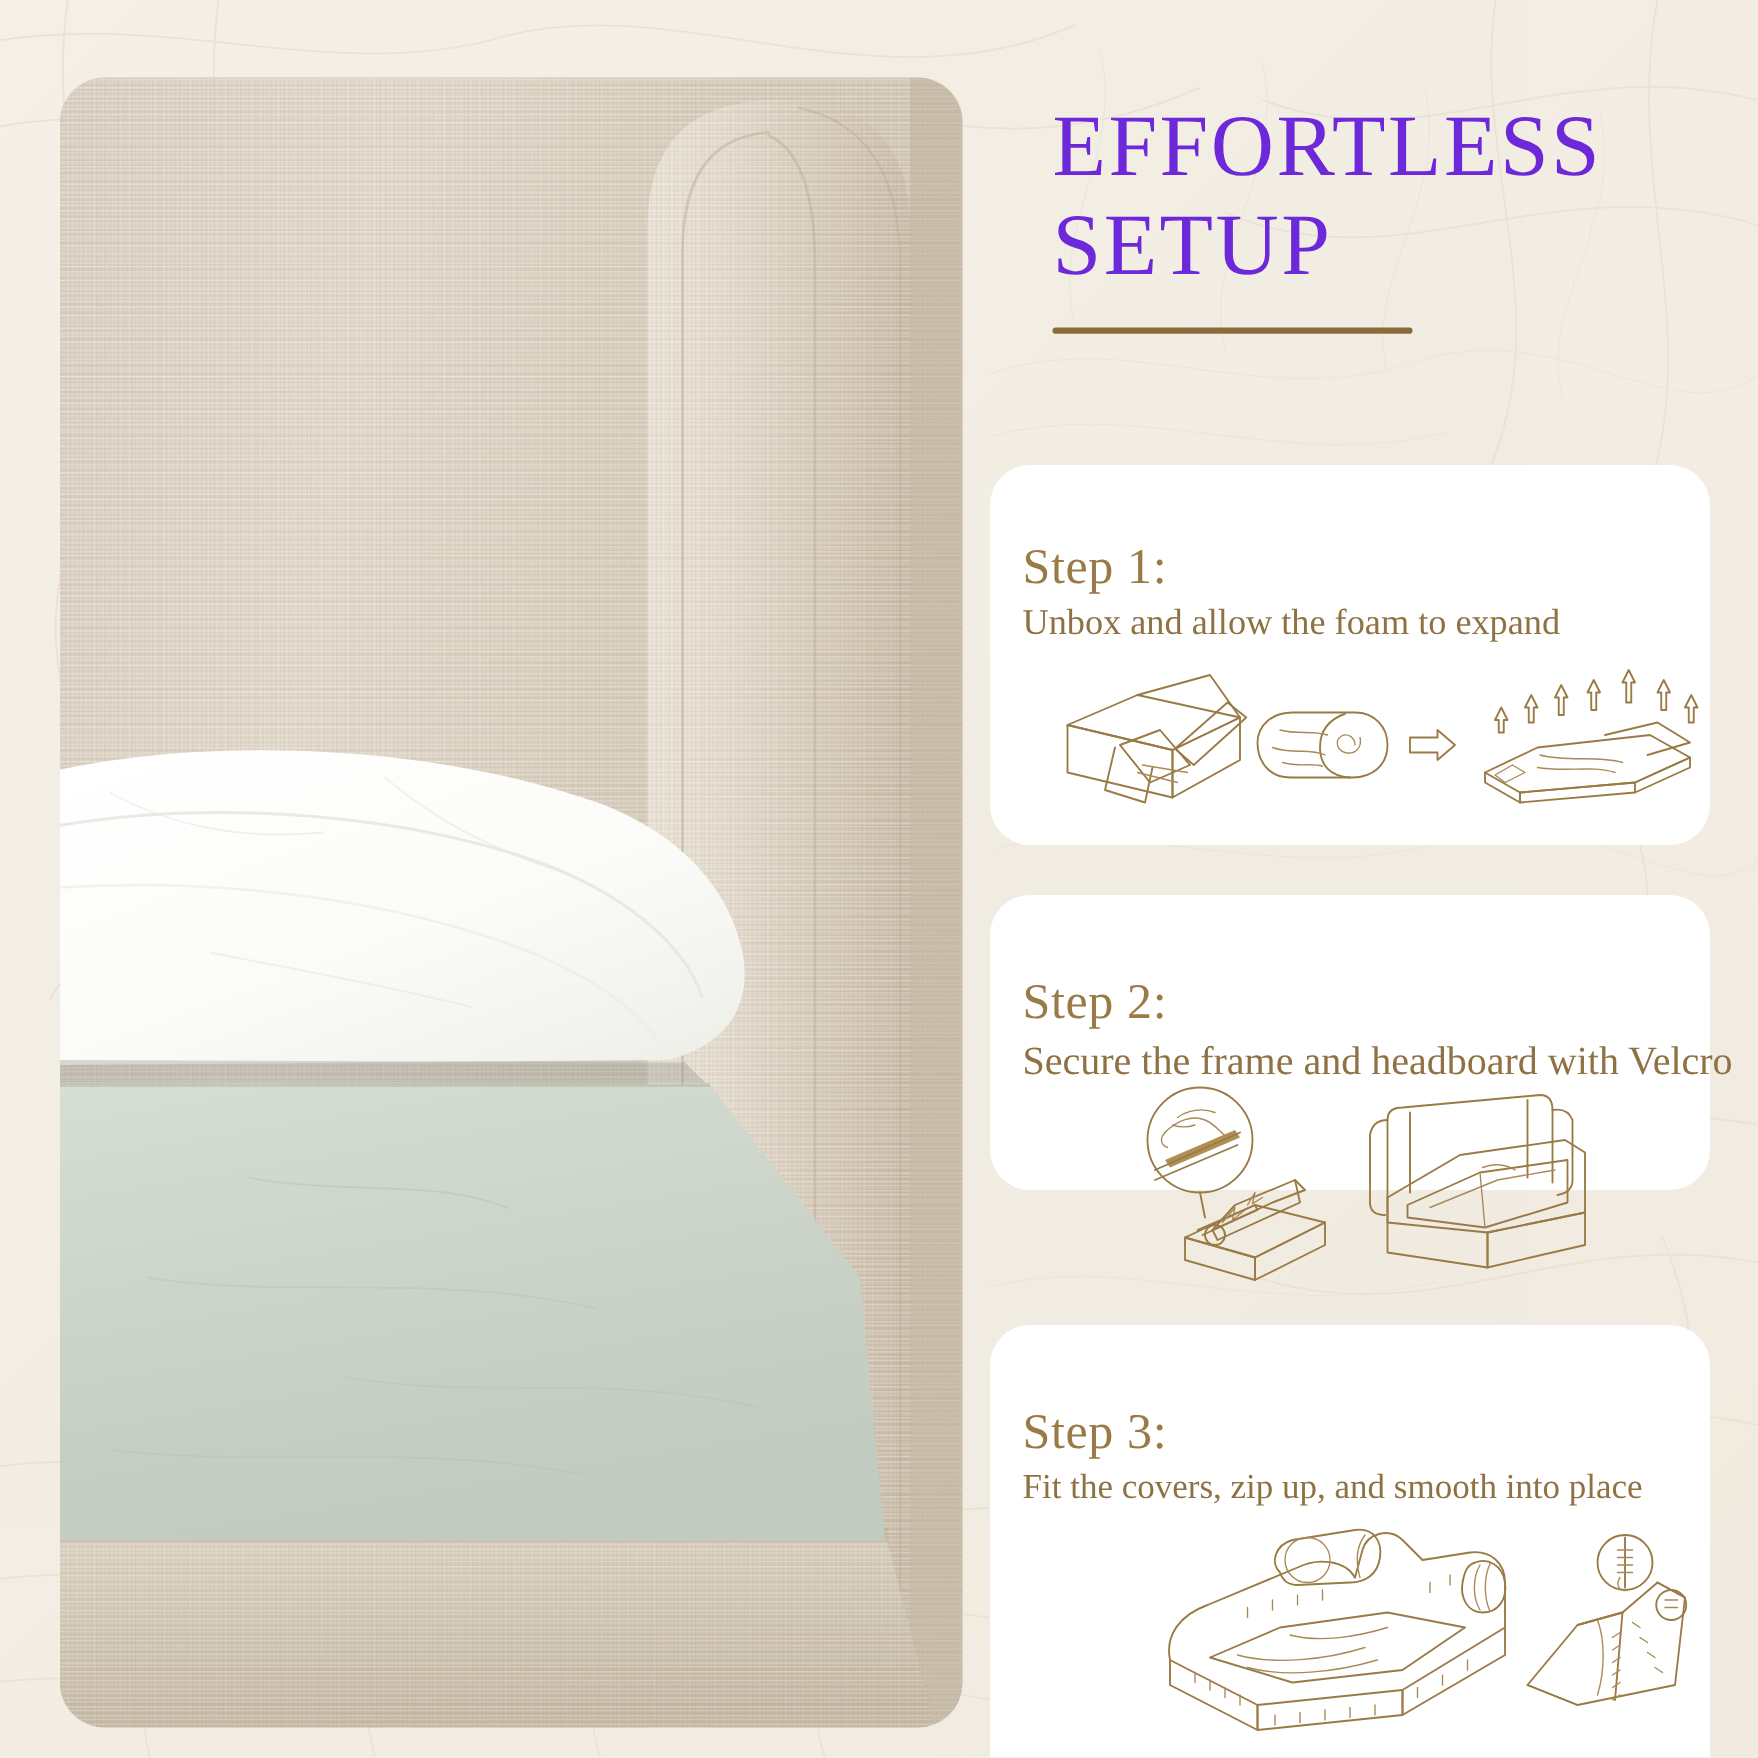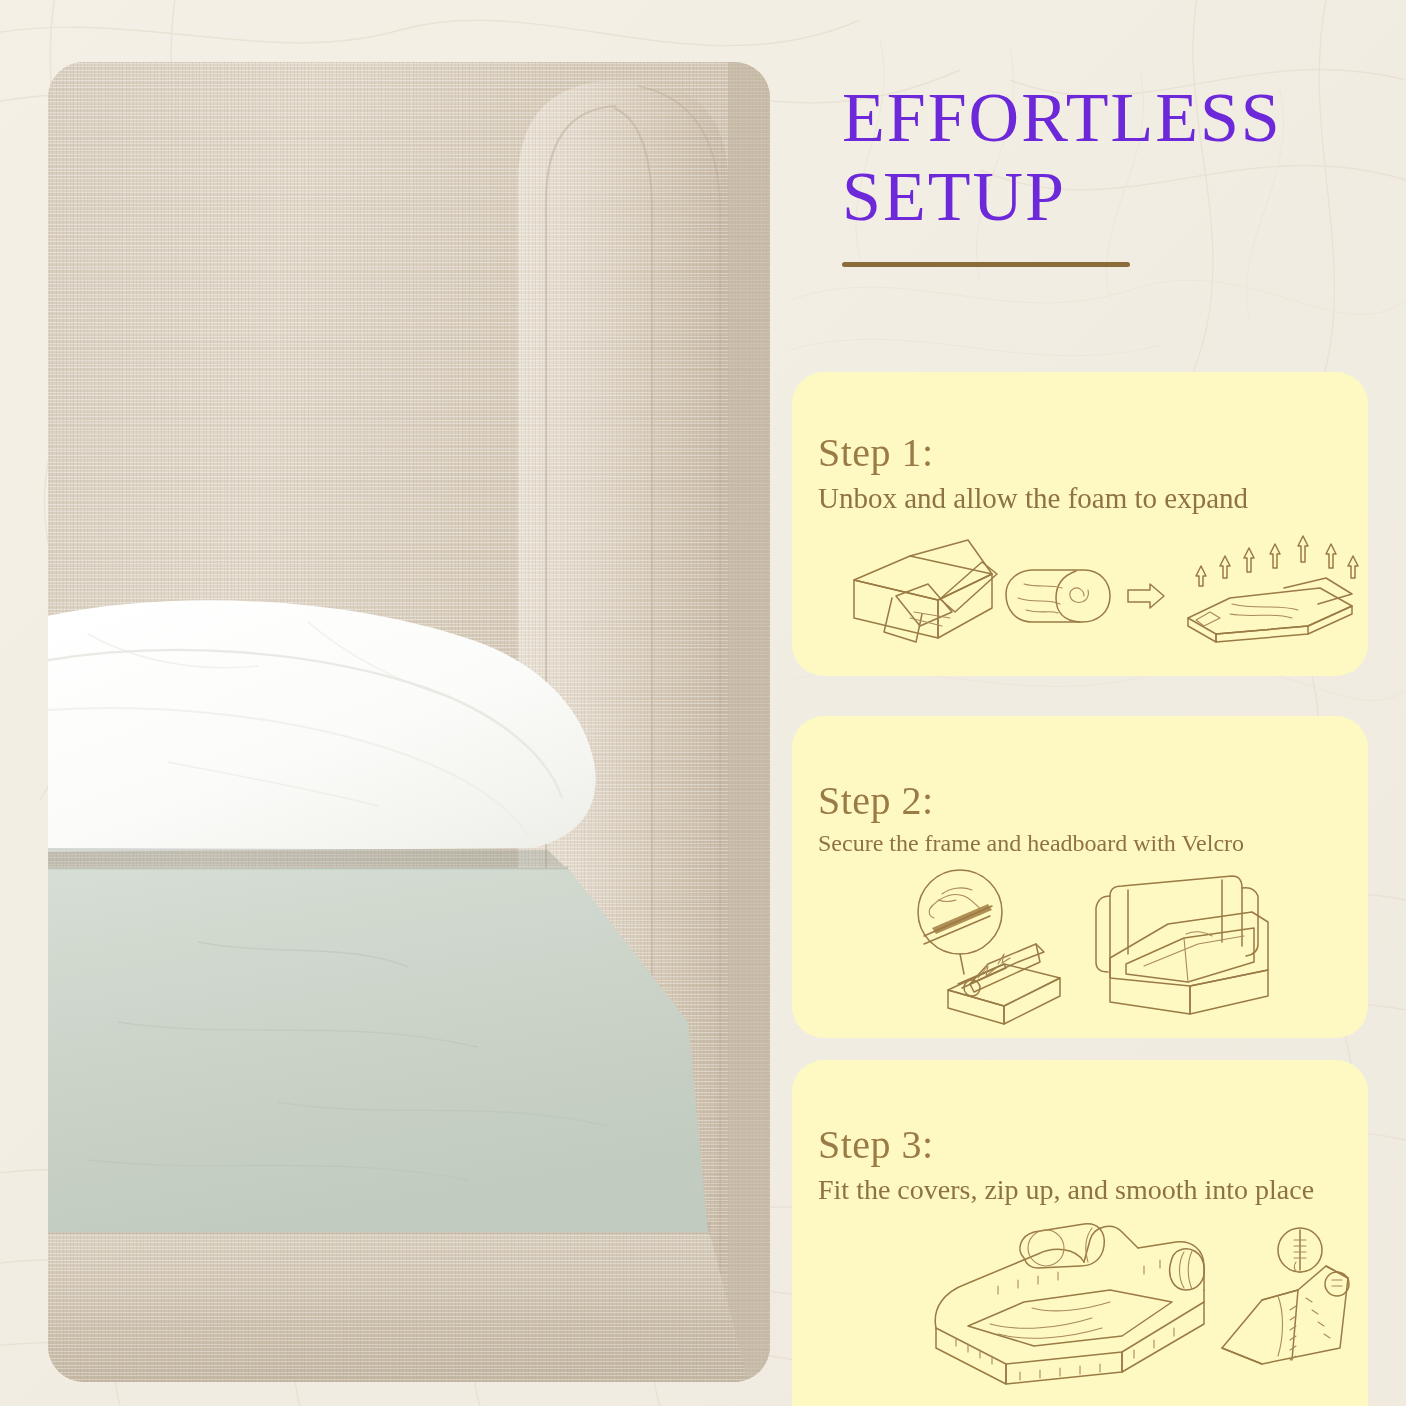--- a/index.html
+++ b/index.html
@@ -70,26 +70,26 @@
     height: 5px;
     background: #8A6B3C;
     border-radius: 3px;
   }
 
   
   .card {
     position: absolute;
     left: 2px;
     width: 576px;
-    background: #fef9c3;
+    background: #ffffff;
     border-radius: 32px;
     padding: 0;
   }
   #card-1 { top: 372px; height: 304px; }
-  #card-2 { top: 716px; height: 322px; }
+  #card-2 { top: 716px; height: 236px; }
   #card-3 { top: 1060px; height: 400px; }
 
   .card-text {
     padding: 0 26px;
   }
   #card-1 .card-text { padding-top: 58px; }
   #card-2 .card-text { padding-top: 62px; }
   #card-3 .card-text { padding-top: 62px; }
 
   .step-label {
@@ -100,21 +100,21 @@
     letter-spacing: 0.5px;
   }
   .step-desc {
     font-family: "Liberation Serif", serif;
     font-size: 29px;
     color: #8F7244;
     line-height: 1.3;
     margin-top: 4px;
     white-space: nowrap;
   }
-  #card-2 .step-desc { font-size: 24px; }
+  #card-2 .step-desc { font-size: 32px; }
   #card-3 .step-desc { font-size: 28px; font-family: Liberation Serif, serif; }
 
   .card-art {
     position: absolute;
     left: 0;
     width: 100%;
   }
   #card-1 .card-art { top: 150px; height: 130px; }
   #card-2 .card-art { top: 150px; height: 160px; }
   #card-3 .card-art { top: 160px; height: 168px; }

